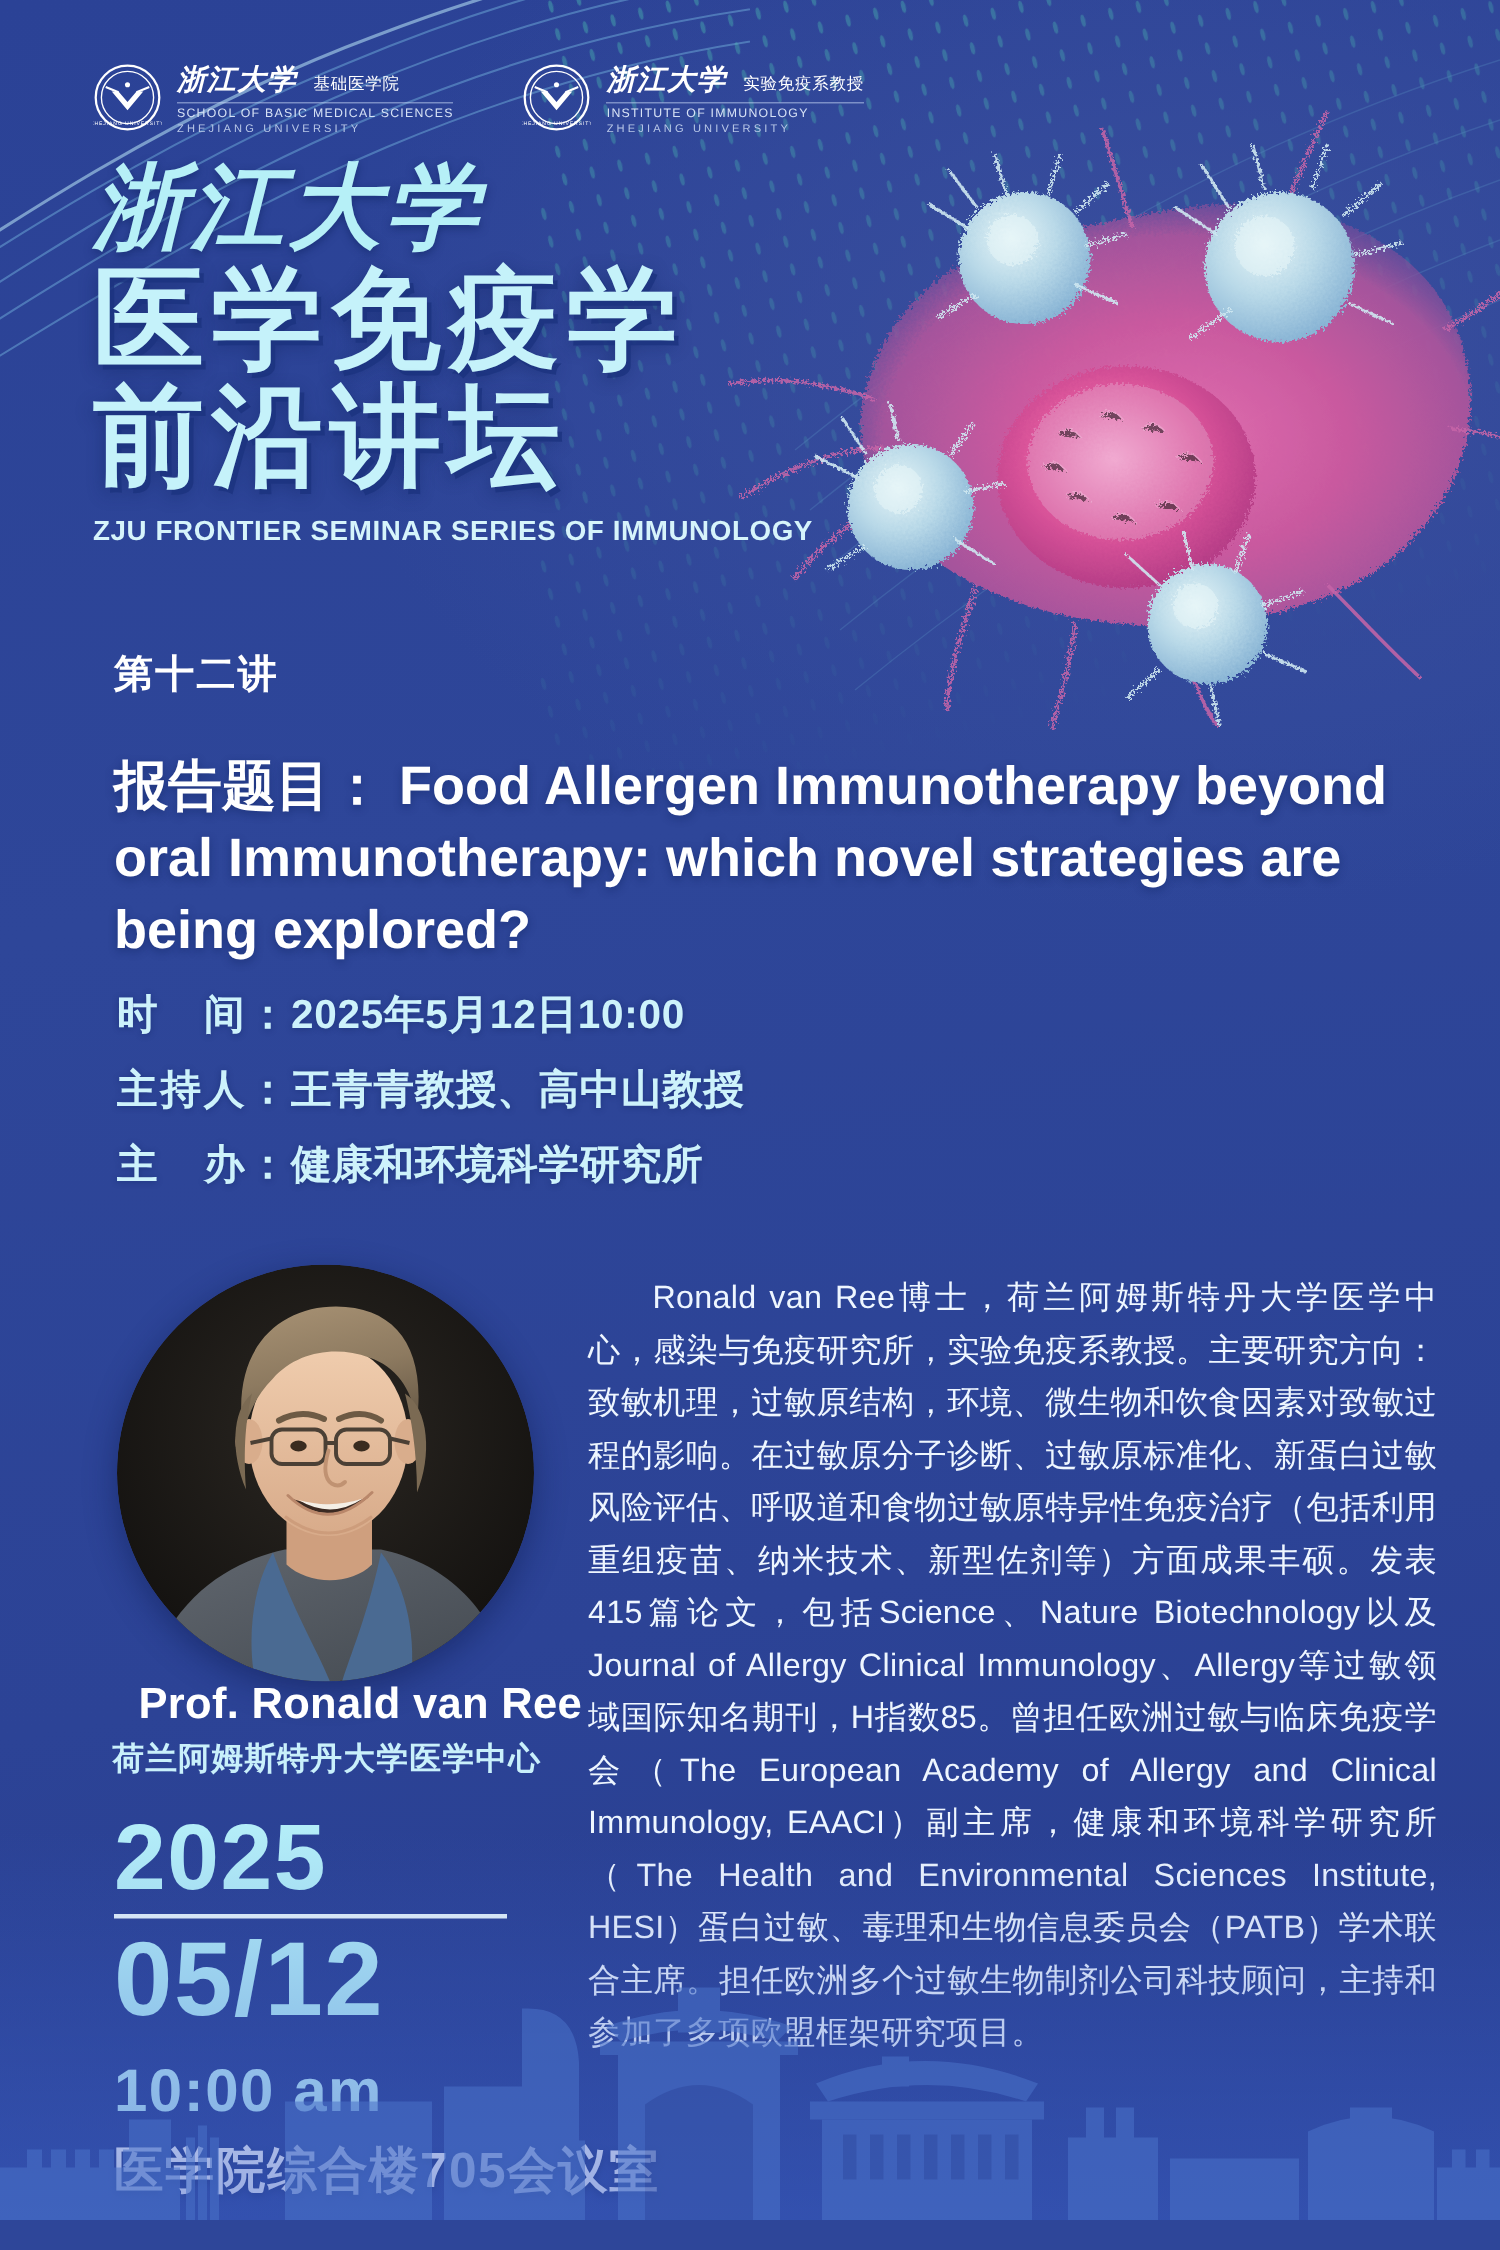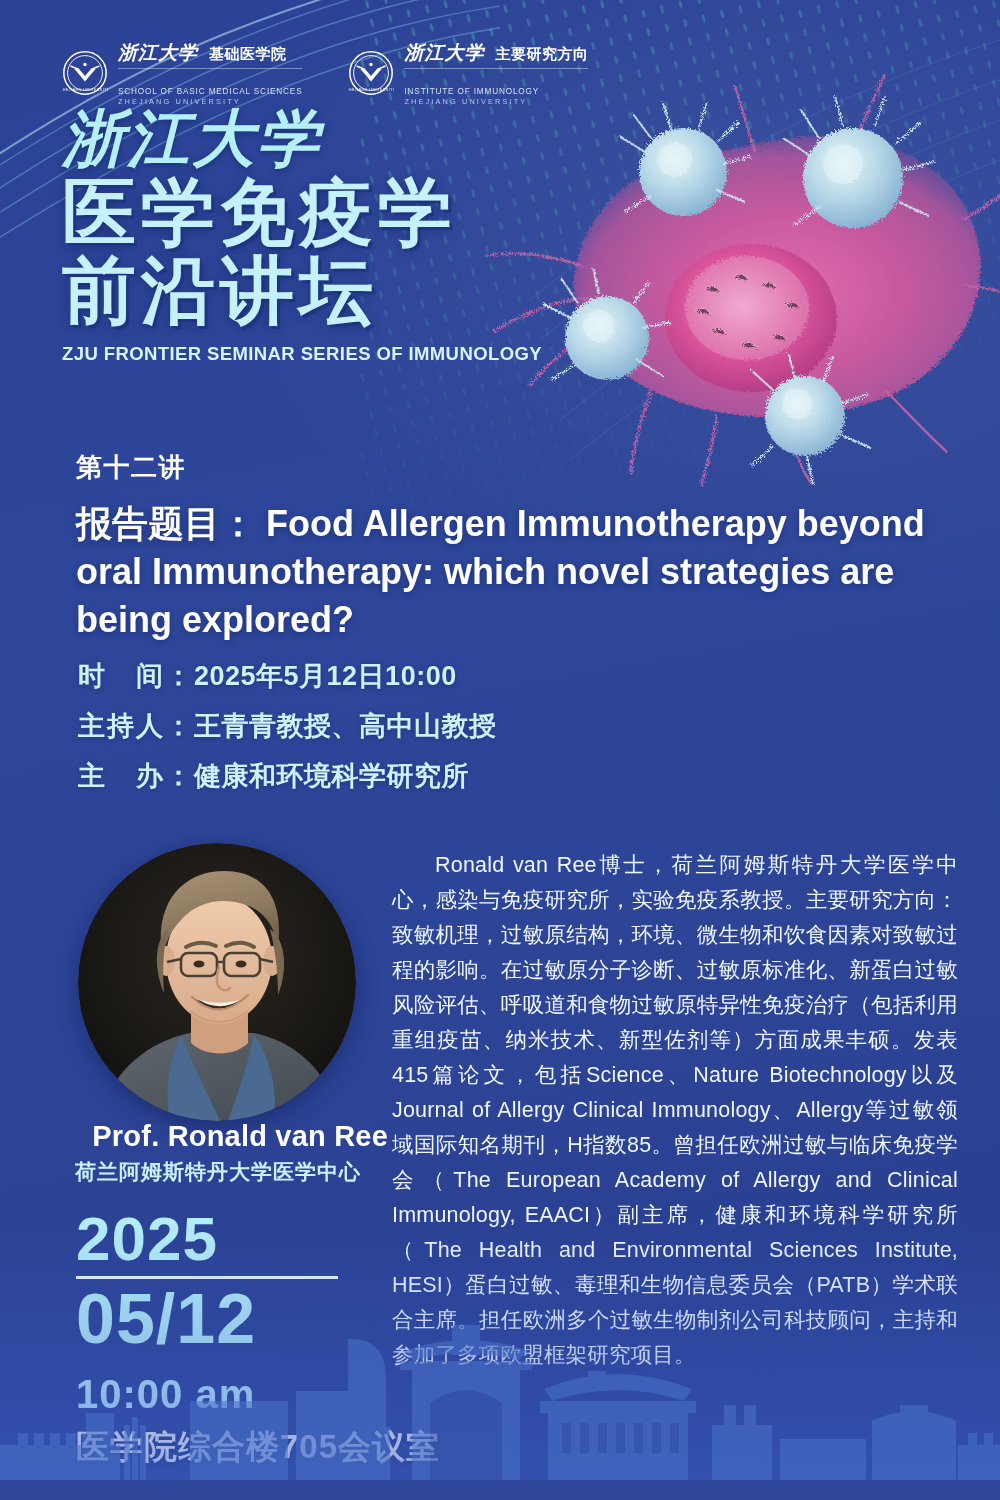--- a/index.html
+++ b/index.html
@@ -36,23 +36,23 @@
 
   
   .logo-bar { position:absolute; left:62px; top:40px; display:flex; align-items:center; gap:46px; }
   .logo-block { display:flex; align-items:center; gap:10px; }
   .seal { width:46px; height:46px; flex:0 0 46px; }
   .logo-txt { display:flex; flex-direction:column; justify-content:center; }
   .logo-cn { display:flex; align-items:baseline; gap:11px; white-space:nowrap; }
   .logo-cn .zju { font-family:"Liberation Serif","DejaVu Serif",serif;
                   font-style:italic; font-weight:bold; font-size:19px;
                   color:#ffffff; letter-spacing:1px; }
-  .logo-cn .unit { font-size:15px; font-weight:bold; color:#ffffff; letter-spacing:.5px; }
+  .logo-cn .unit { font-size:11px; font-weight:normal; color:#ffffff; letter-spacing:.5px; }
   .logo-en1 { font-size:8.2px; color:#d7e2f6; letter-spacing:.85px; margin-top:2px;
-              border-top:1px solid rgba(200,215,245,.5); padding-top:18px; white-space:nowrap;}
+              border-top:1px solid rgba(200,215,245,.5); padding-top:2px; white-space:nowrap;}
   .logo-en2 { font-size:7.4px; color:#b9c8e8; letter-spacing:2.1px; margin-top:1px; white-space:nowrap;}
 
   
   .brand { position:absolute; left:62px; top:108px; width:470px; }
   .brand-script {
     font-family:"Liberation Serif","DejaVu Serif",serif;
     font-style:italic; font-weight:bold;
     font-size:62px; line-height:1;
     color:#b6f0f7; letter-spacing:3px;
     text-shadow:0 2px 6px rgba(10,30,90,.5);
@@ -64,21 +64,21 @@
     margin-top:4px;
   }
   .brand-main .l2 { display:block; }
   .brand-en {
     margin-top:12px;
     font-size:18.5px; font-weight:bold; color:#d6f4fb;
     letter-spacing:.4px; white-space:nowrap;
   }
 
   
-  .lecture-no { position:absolute; left:76px; top:450px;
+  .lecture-no { position:absolute; left:76px; top:432px;
                 font-size:26px; font-weight:bold; color:#ffffff; letter-spacing:1.5px;text-align:right; }
   .topic { position:absolute; left:76px; top:500px; width:880px;
            font-size:36px; font-weight:bold; line-height:1.33; color:#ffffff;
            text-shadow:0 2px 6px rgba(12,30,90,.45); }
 
   
   .meta { position:absolute; left:78px; top:658px; }
   .meta-row { display:flex; align-items:flex-start; font-size:27px; font-weight:bold;
               color:#cdf2fb; margin-bottom:14px; white-space:nowrap;
               text-shadow:0 1px 4px rgba(12,30,90,.4); }
@@ -304,21 +304,21 @@
         <circle cx="23" cy="23" r="17.4" fill="none" stroke="#ffffff" stroke-width="0.9"></circle>
         <path d="M12.5 19 L23 31.5 L33.5 19 L29 19 L23 26 L17 19 Z" fill="#ffffff"></path>
         <path d="M8.5 16 L17 19.5" stroke="#ffffff" stroke-width="1.4"></path>
         <path d="M37.5 16 L29 19.5" stroke="#ffffff" stroke-width="1.4"></path>
         <circle cx="23" cy="14.5" r="1.7" fill="#ffffff"></circle>
         <text x="23" y="41" font-size="3.4" fill="#ffffff" text-anchor="middle" letter-spacing="0.6">ZHEJIANG UNIVERSITY</text>
       </svg>
       <div class="logo-txt">
         <div class="logo-cn">
           <span class="zju">浙江大学</span>
-          <span class="unit">主要研究方向</span>
+          <span class="unit">实验免疫系教授</span>
         </div>
         <div class="logo-en1">INSTITUTE OF IMMUNOLOGY</div>
         <div class="logo-en2">ZHEJIANG UNIVERSITY</div>
       </div>
     </div>
   </div>
 
   <div class="brand">
     <div class="brand-script">浙江大学</div>
     <div class="brand-main">

